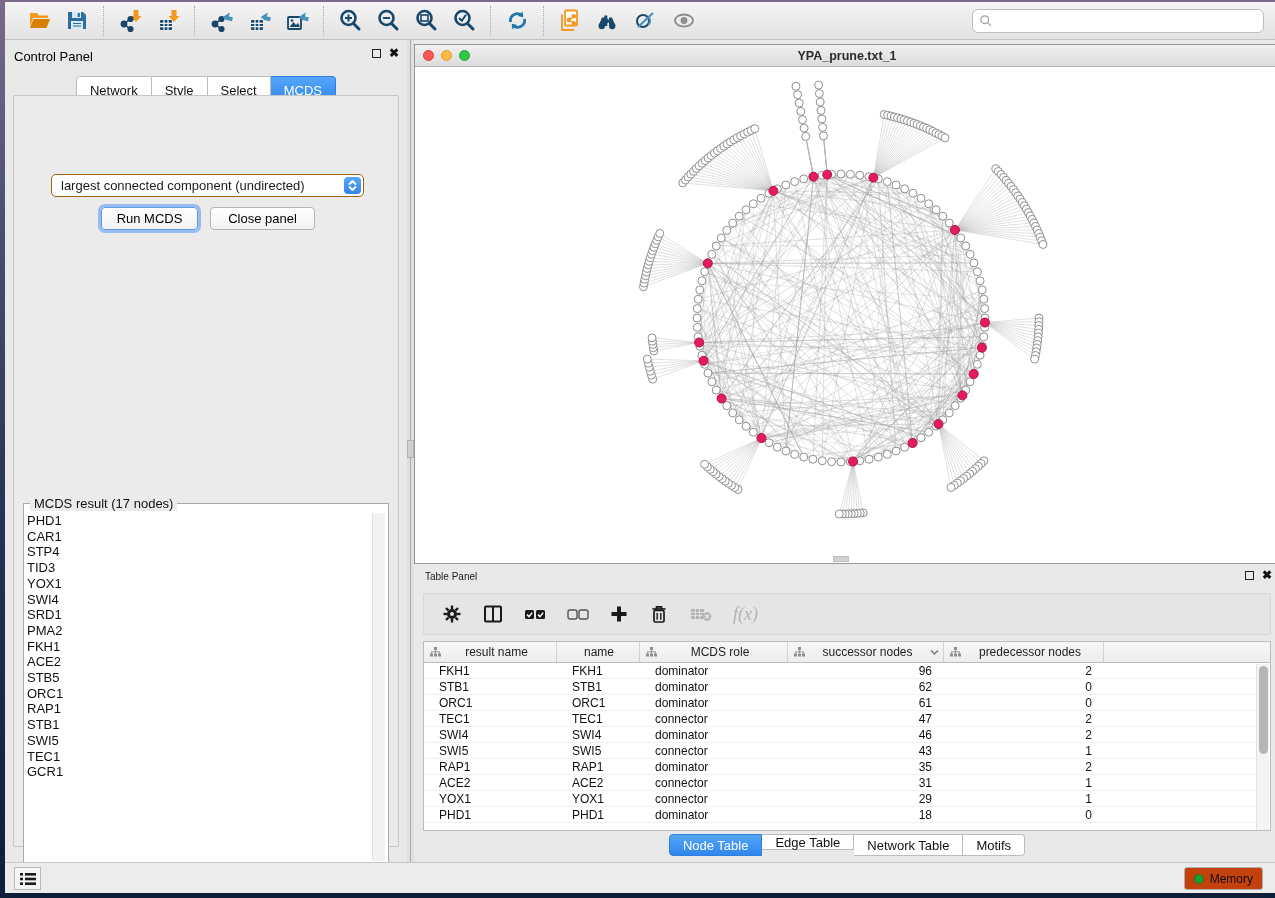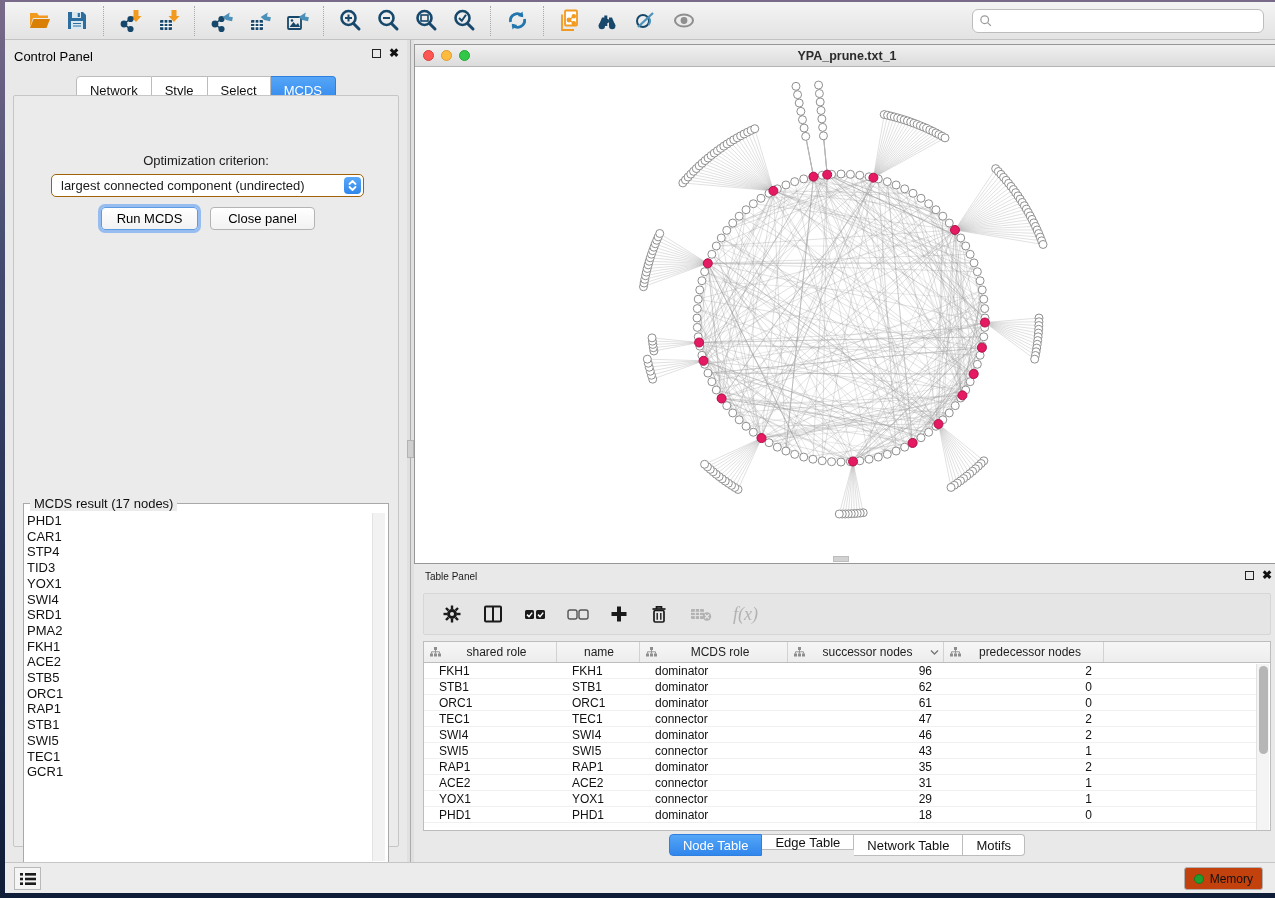--- a/index.html
+++ b/index.html
@@ -292,21 +292,20 @@
       <span class="float-ico"></span>
       <span class="close-ico">✖</span>
     </span>
     <div class="cp-tabs" id="cp-tabs">
         <div class="tabbtn">Network</div>
         <div class="tabbtn">Style</div>
         <div class="tabbtn">Select</div>
         <div class="tabbtn active">MCDS</div>
       </div>
     <div class="cp-sub">
-      <div class="opt-label">Optimization criterion:</div>
       <div class="combo">
         <span>largest connected component (undirected)</span>
         <span class="stepper">
           <svg viewBox="0 0 17 17" width="17" height="17">
               <polyline points="5.5,7 8.5,4 11.5,7" fill="none" stroke="#fff" stroke-width="1.8" stroke-linecap="round" stroke-linejoin="round"></polyline>
               <polyline points="5.5,10 8.5,13 11.5,10" fill="none" stroke="#fff" stroke-width="1.8" stroke-linecap="round" stroke-linejoin="round"></polyline>
             </svg>
         </span>
       </div>
       <button class="cp-btn" id="run-btn">Run MCDS</button>
@@ -1204,21 +1203,21 @@
               <g fill="#8d8d8d">
                 <rect x="4" y="0" width="3" height="3"></rect>
                 <rect x="0" y="6.5" width="3" height="3"></rect>
                 <rect x="4" y="6.5" width="3" height="3"></rect>
                 <rect x="8" y="6.5" width="3" height="3"></rect>
               </g>
               <g stroke="#8d8d8d" stroke-width="0.9" fill="none">
                 <path d="M5.5 3 V4.8 M1.5 6.5 V4.8 H9.5 V6.5 M5.5 4.8 V6.5"></path>
               </g>
             </svg>
-            <span class="lbl">shared role</span>
+            <span class="lbl">result name</span>
           </div>
           <div class="th">
             <span class="lbl">name</span>
           </div>
           <div class="th">
             <svg viewBox="0 0 11 10" width="11" height="10">
               <g fill="#8d8d8d">
                 <rect x="4" y="0" width="3" height="3"></rect>
                 <rect x="0" y="6.5" width="3" height="3"></rect>
                 <rect x="4" y="6.5" width="3" height="3"></rect>

